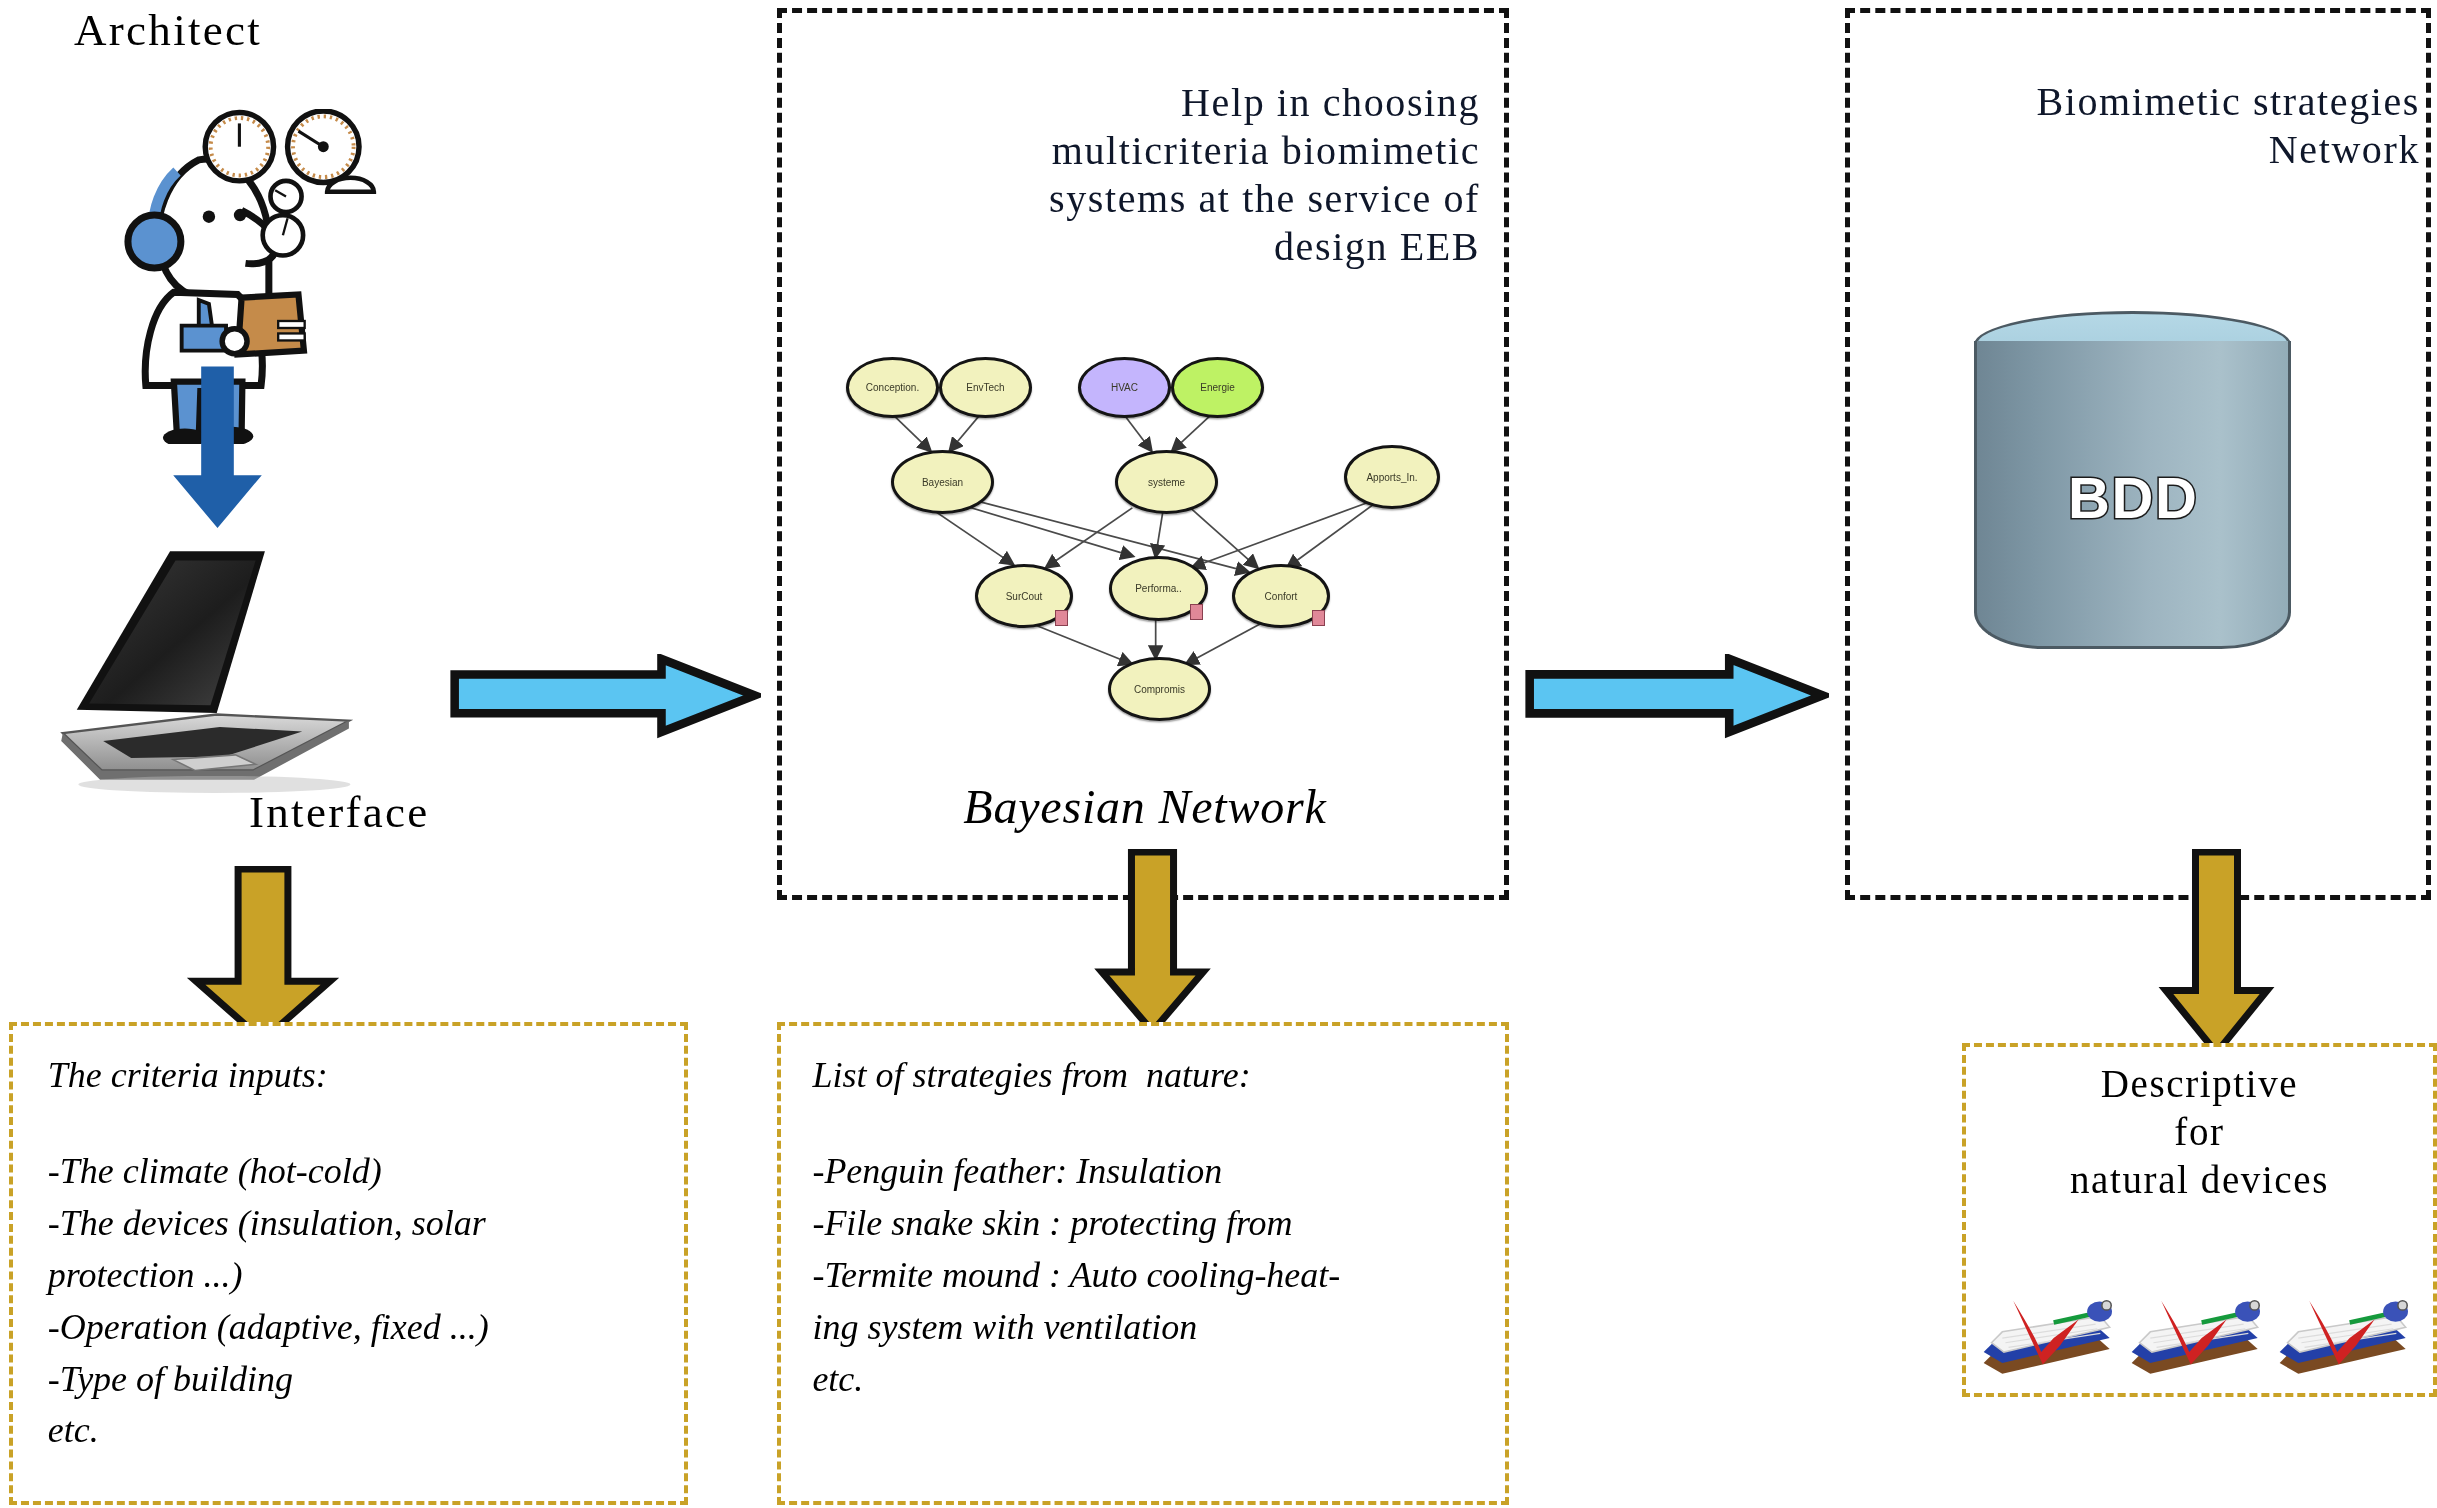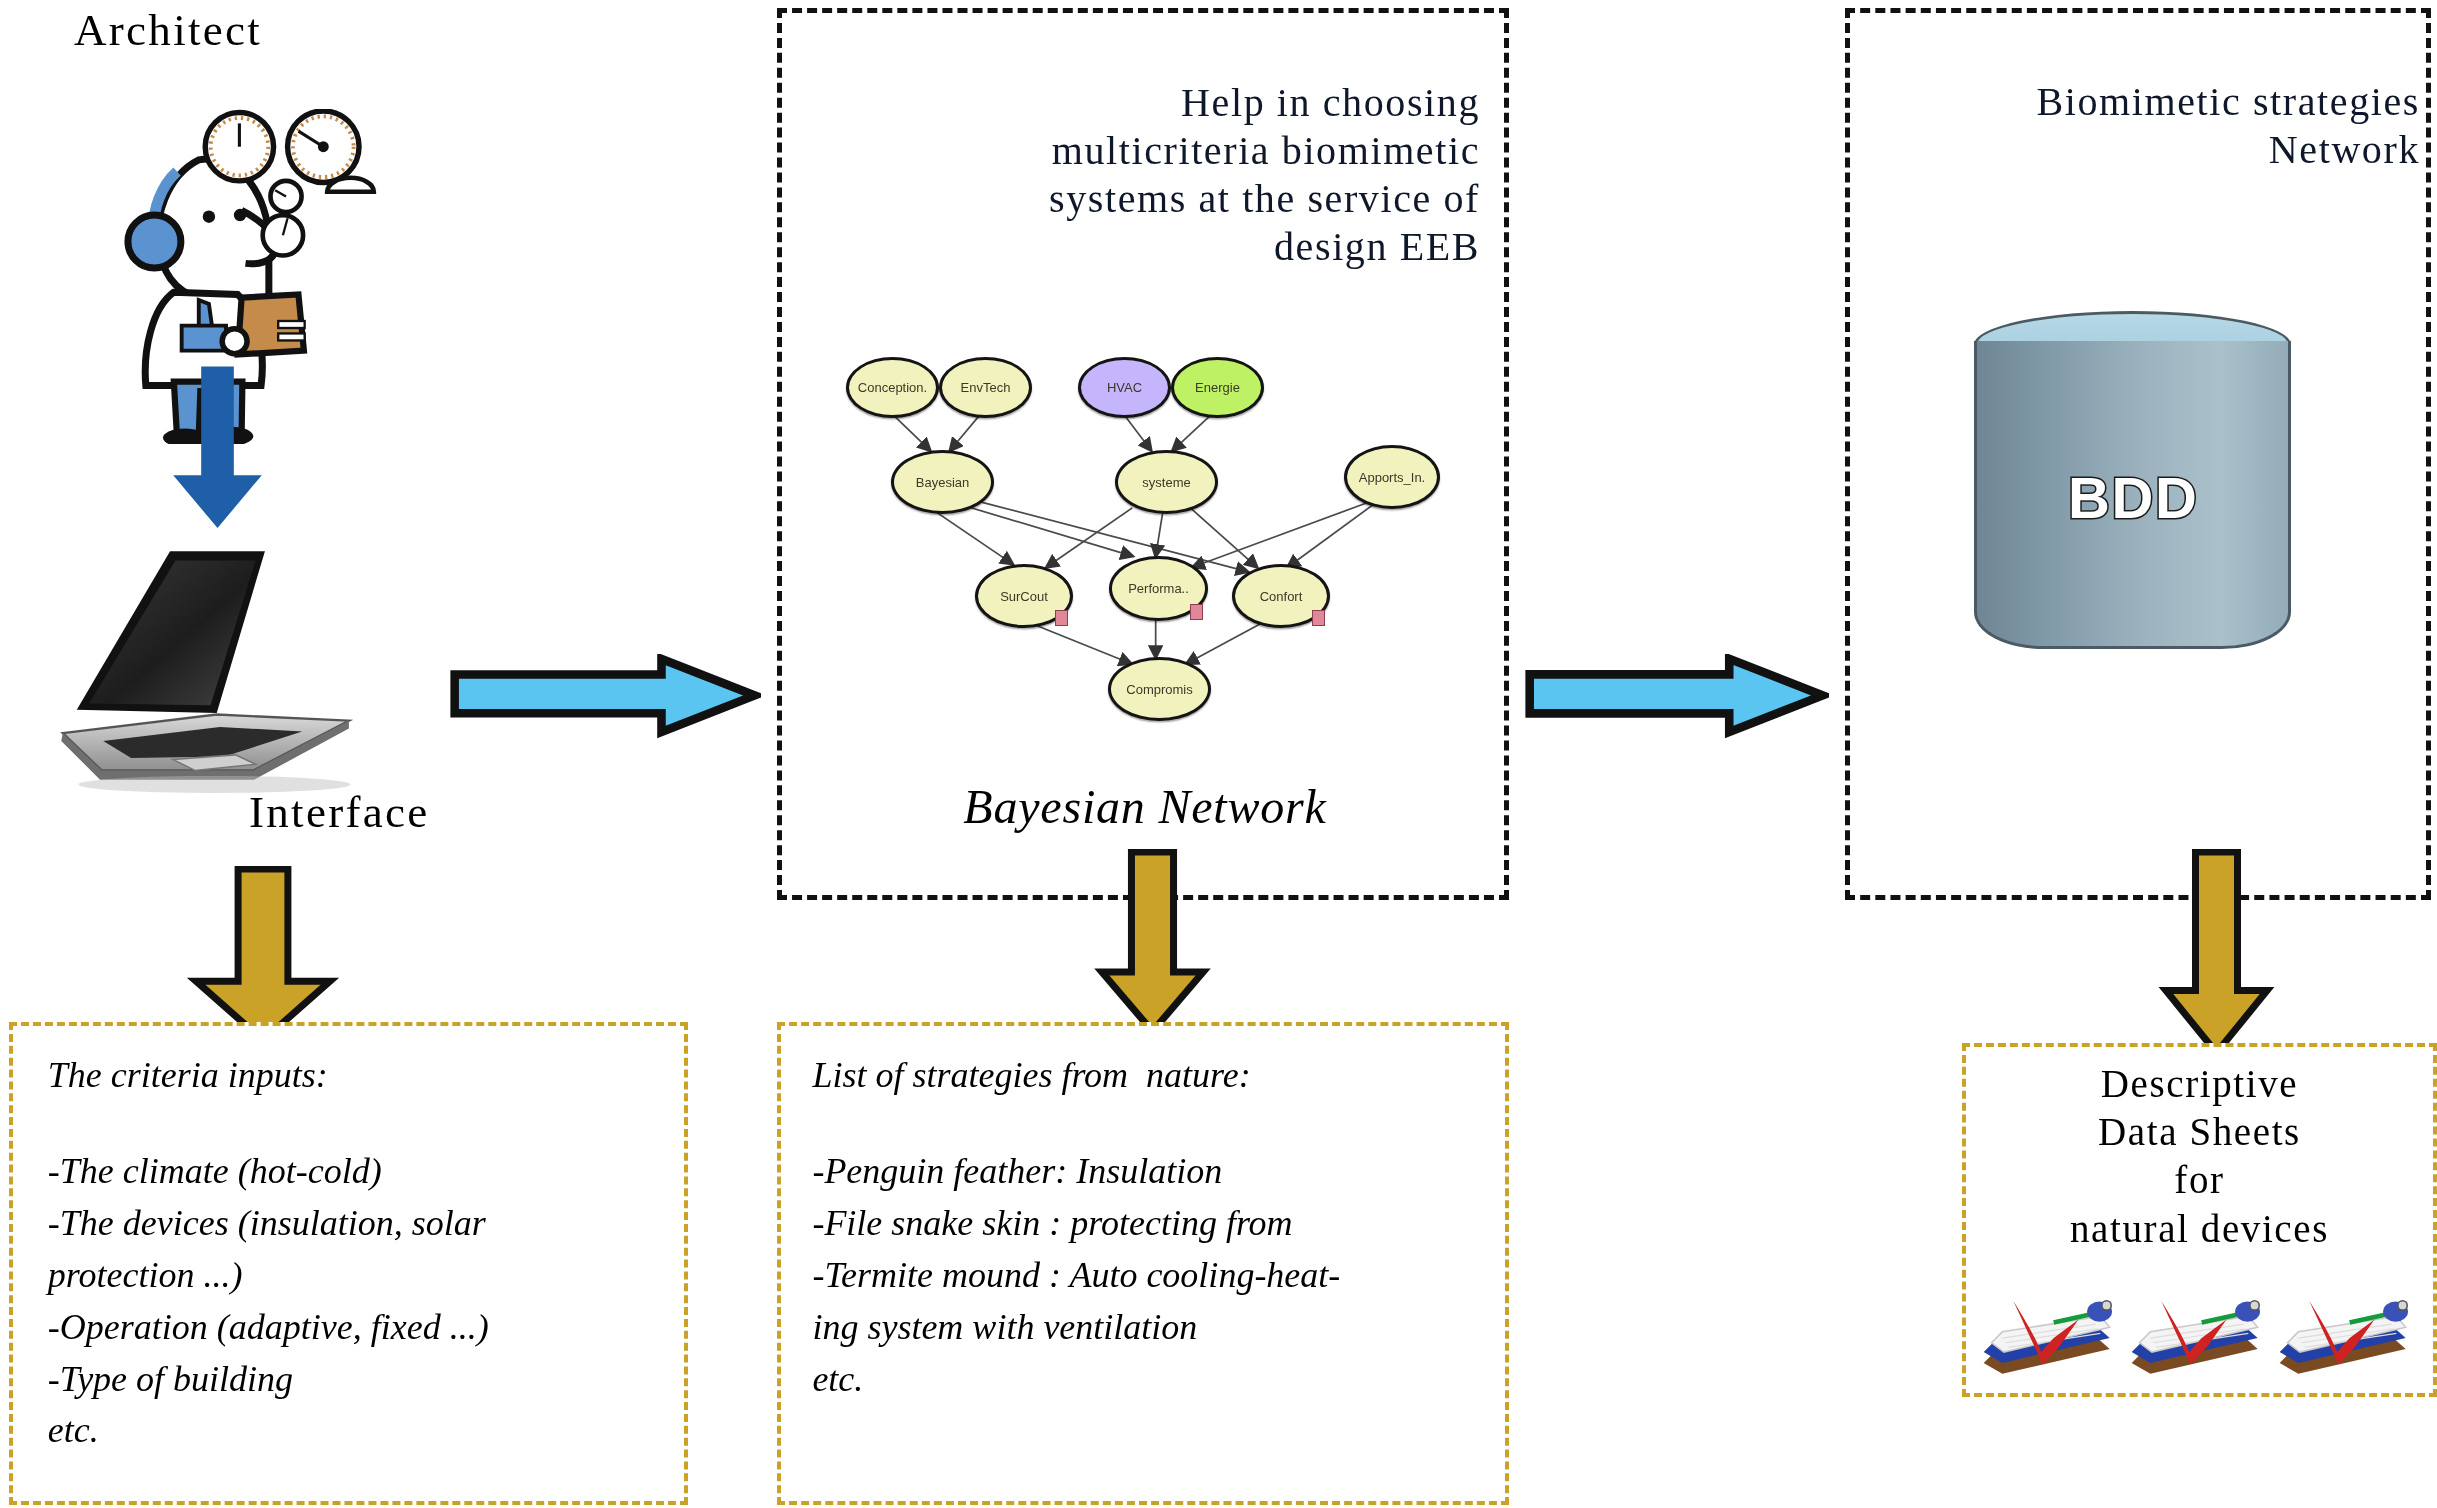--- a/index.html
+++ b/index.html
@@ -73,21 +73,21 @@
 
   
   .bn{position:absolute;}
   .bn-node{
      position:absolute;
      border-radius:50%;
      background:#f2f2be;
      border:3.9px solid #141414;
      display:flex;align-items:center;justify-content:center;
      font-family:"Liberation Sans",sans-serif;
-     font-size:13px;
+     font-size:10px;
      color:#3a3a28;
      text-align:center;
      box-shadow:0 1.6px 1.6px rgba(0,0,0,.35);
      overflow:hidden;
      filter:blur(0.3px);
   }
   .bn-badge{
      position:absolute;
      width:11px;height:14px;
      background:#e08898;
@@ -326,21 +326,20 @@
   <div class="cyl-text" style="left:100px;top:153px;">BDD</div>
 </div>
 
 <svg class="gold-arrow" style="left:2158px;top:849px;" width="117" height="210" viewBox="0 0 150 270">
   <polygon points="48,4 102,4 102,182 140,182 75,262 10,182 48,182" fill="#c9a227" stroke="#111" stroke-width="9" stroke-linejoin="miter"></polygon>
 </svg>
 
 <div class="abs panel-gold" style="left:1962px;top:1043px;width:475px;height:354px;">
   <div class="rightbox-title" style="padding:12.5px 7.8px 0 7.8px;">
     <div>Descriptive</div>
-    <div>Data Sheets</div>
     <div>for</div>
     <div>natural devices</div>
   </div>
   <div id="sheet-row" style="position:absolute;left:12.5px;top:224px;width:452px;height:117px;">
    <svg class="clip" style="left:0px;top:0;" width="140" height="117" viewBox="0 0 180 150">
      <polygon points="6,118 20,104 150,84 168,100 30,132" fill="#7a4a22"></polygon>
      <polygon points="6,104 20,90 150,70 168,86 30,118" fill="#2340a8"></polygon>
      <polygon points="16,92 30,78 156,58 168,72 32,104" fill="#f4f4f4" stroke="#c9c9c9" stroke-width="2"></polygon>
      <g stroke="#dcdcdc" stroke-width="1.5">
        <line x1="30" y1="86" x2="150" y2="68"></line>

